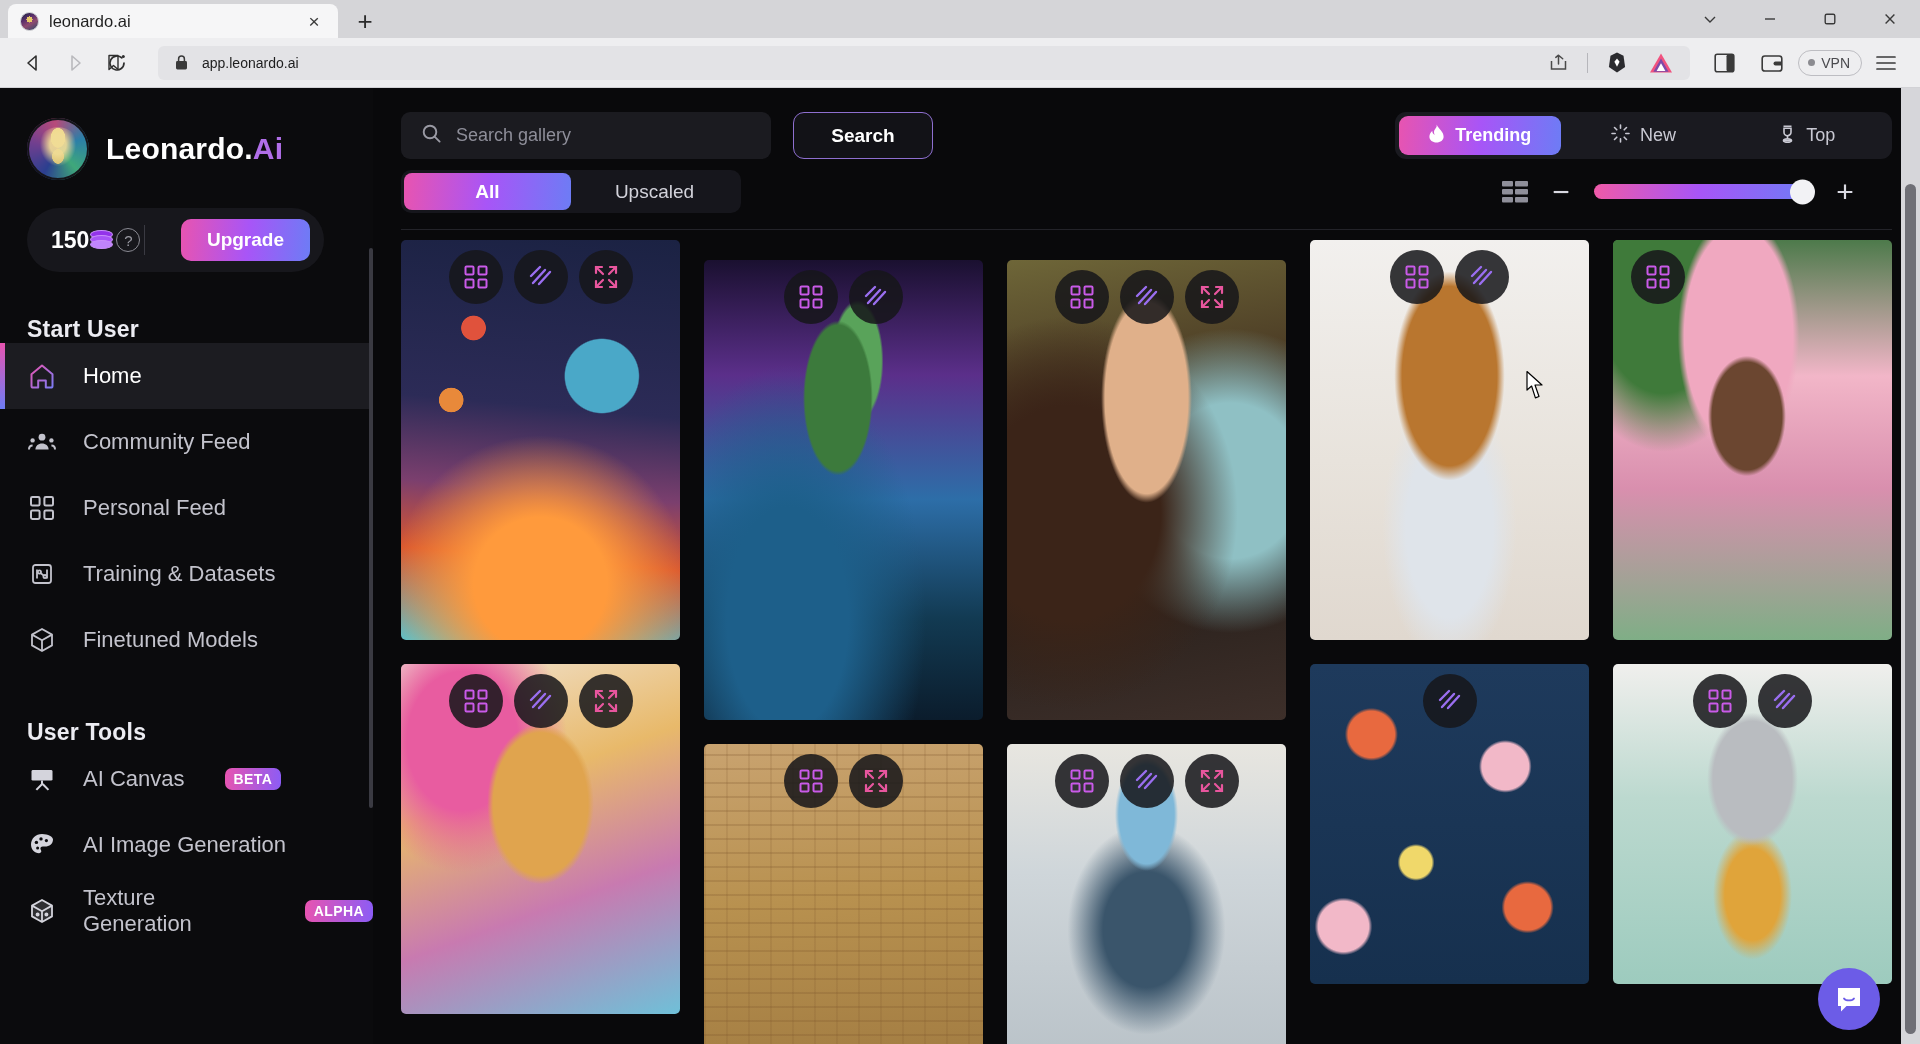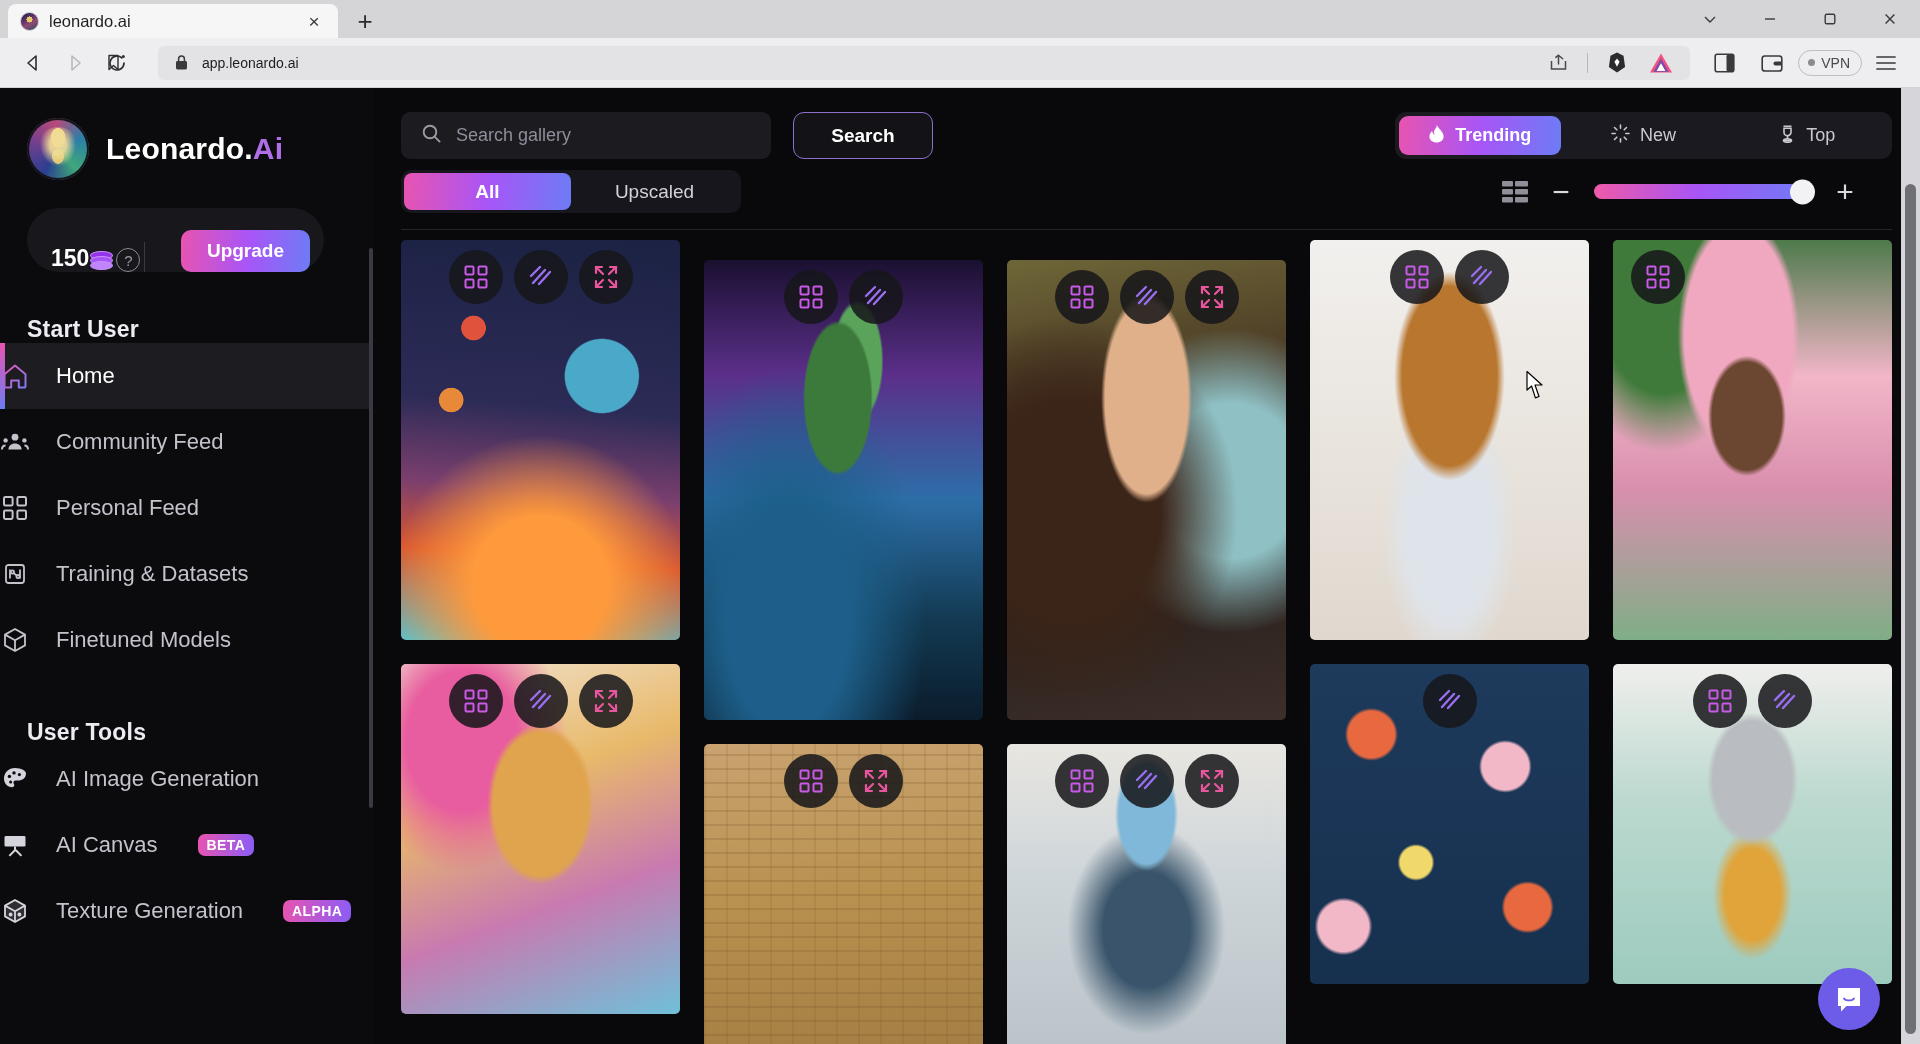--- a/index.html
+++ b/index.html
@@ -86,21 +86,21 @@
   }
   .brand-logo::after {
     content:''; position:absolute; inset: 9px; border-radius:50%;
     background: radial-gradient(ellipse at 50% 40%, rgba(240,220,150,.92) 0 26%, rgba(120,70,130,.0) 58%);
   }
   .brand-name { font-size: 30px; font-weight: 700; color: #fff; letter-spacing: .2px; }
   .brand-name .ai { color: #b06ee8; }
 
   .credits {
     margin: 28px 0 0 27px; width: 297px; height: 64px; background: #17171c; border-radius: 32px;
-    display: flex; align-items: flex-end; padding: 0 14px 0 24px; gap: 0;
+    display: flex; align-items: center; padding: 0 14px 0 24px; gap: 0;
   }
   .credit-count { font-size: 23px; font-weight: 700; color: #fff; }
   .coin {
     width: 27px; height: 21px; position: relative; flex: 0 0 27px;
   }
   .coin i {
     position: absolute; left: 1px; width: 23px; height: 9px; border-radius: 50%;
     background: #a855f7; border: 1.5px solid #c98ffb;
   }
   .coin i:nth-child(1){ top: 0px; background:#9333ea; }
@@ -116,21 +116,21 @@
     background: linear-gradient(95deg, #e854b0 0%, #a855f7 52%, #6d7cf5 100%);
     color: #fff; font-size: 19px; font-weight: 700; display: flex; align-items: center;
   }
 
   .nav-head {
     font-size: 23px; font-weight: 700; color: #ececf2; padding: 44px 0 0 27px; letter-spacing: .2px;
   }
   .nav-head.tools { padding-top: 46px; }
 
   .nav-item {
-    height: 66px; display: flex; align-items: center; gap: 26px; 
+    height: 66px; display: flex; align-items: center; gap: 26px; padding-left: 27px;
     color: #c3c3cc; font-size: 22px; position: relative;
   }
   .nav-item.active { background: #1c1c21; color: #fff; }
   .nav-item.active::before {
     content:''; position: absolute; left: 0; top: 0; bottom: 0; width: 5px;
     background: linear-gradient(180deg,#e854b0,#6d7cf5);
   }
   .nav-ico { width: 30px; height: 30px; flex: 0 0 30px; display:flex; align-items:center; justify-content:center; }
   .nav-ico svg { display:block; }
   .badge {
@@ -504,40 +504,40 @@
           </svg>
         </span>
         <span>Finetuned Models</span>
       </div>
 
       <div class="nav-head tools">User Tools</div>
 
       <div class="nav-item">
         <span class="nav-ico">
           <svg width="28" height="28" viewBox="0 0 28 28" fill="#d4d4dc">
+            <rect x="3.5" y="5" width="21" height="10.6" rx="1.4"></rect>
+            <path d="M13 15.6h2v3.4h-2z"></path>
+            <path d="M13.2 18.6l-5.6 5.6 1.5 1.4 5.3-5.3 5.3 5.3 1.5-1.4-5.6-5.6z"></path>
+          </svg>
+        </span>
+        <span>AI Canvas</span>
+        <span class="badge">BETA</span>
+      </div>
+
+      <div class="nav-item">
+        <span class="nav-ico">
+          <svg width="28" height="28" viewBox="0 0 28 28" fill="#d4d4dc">
             <path d="M14 3C7.8 3 3 7.6 3 13.6c0 5.2 3.6 8.6 8 8.6 1.5 0 2.3-.8 2.3-1.9 0-1.1-.9-1.6-.9-2.7 0-1.2 1-2 2.3-2H17c4.3 0 8-2.6 8-7.1C25 5.9 20.2 3 14 3z"></path>
             <circle cx="8.4" cy="11.4" r="1.7" fill="#0b0b0d"></circle>
               <circle cx="13" cy="7.9" r="1.7" fill="#0b0b0d"></circle>
             <circle cx="18.4" cy="9.6" r="1.6" fill="#0b0b0d"></circle>
               <circle cx="9.6" cy="17" r="1.5" fill="#0b0b0d"></circle>
           </svg>
         </span>
         <span>AI Image Generation</span>
-      </div>
-
-      <div class="nav-item">
-        <span class="nav-ico">
-          <svg width="28" height="28" viewBox="0 0 28 28" fill="#d4d4dc">
-            <rect x="3.5" y="5" width="21" height="10.6" rx="1.4"></rect>
-            <path d="M13 15.6h2v3.4h-2z"></path>
-            <path d="M13.2 18.6l-5.6 5.6 1.5 1.4 5.3-5.3 5.3 5.3 1.5-1.4-5.6-5.6z"></path>
-          </svg>
-        </span>
-        <span>AI Canvas</span>
-        <span class="badge">BETA</span>
       </div>
 
       <div class="nav-item">
         <span class="nav-ico">
           <svg width="28" height="28" viewBox="0 0 28 28" fill="none" stroke="#d4d4dc" stroke-width="1.8" stroke-linejoin="round">
             <path d="M14 3l10 5.6v10.8L14 25 4 19.4V8.6z" fill="#d4d4dc" fill-opacity=".18"></path>
             <path d="M4 8.6L14 14.2l10-5.6M14 14.2V25"></path>
             <circle cx="9.6" cy="17.6" r="1.1" fill="#d4d4dc"></circle>
               <circle cx="18.4" cy="17.6" r="1.1" fill="#d4d4dc"></circle>
           </svg>

